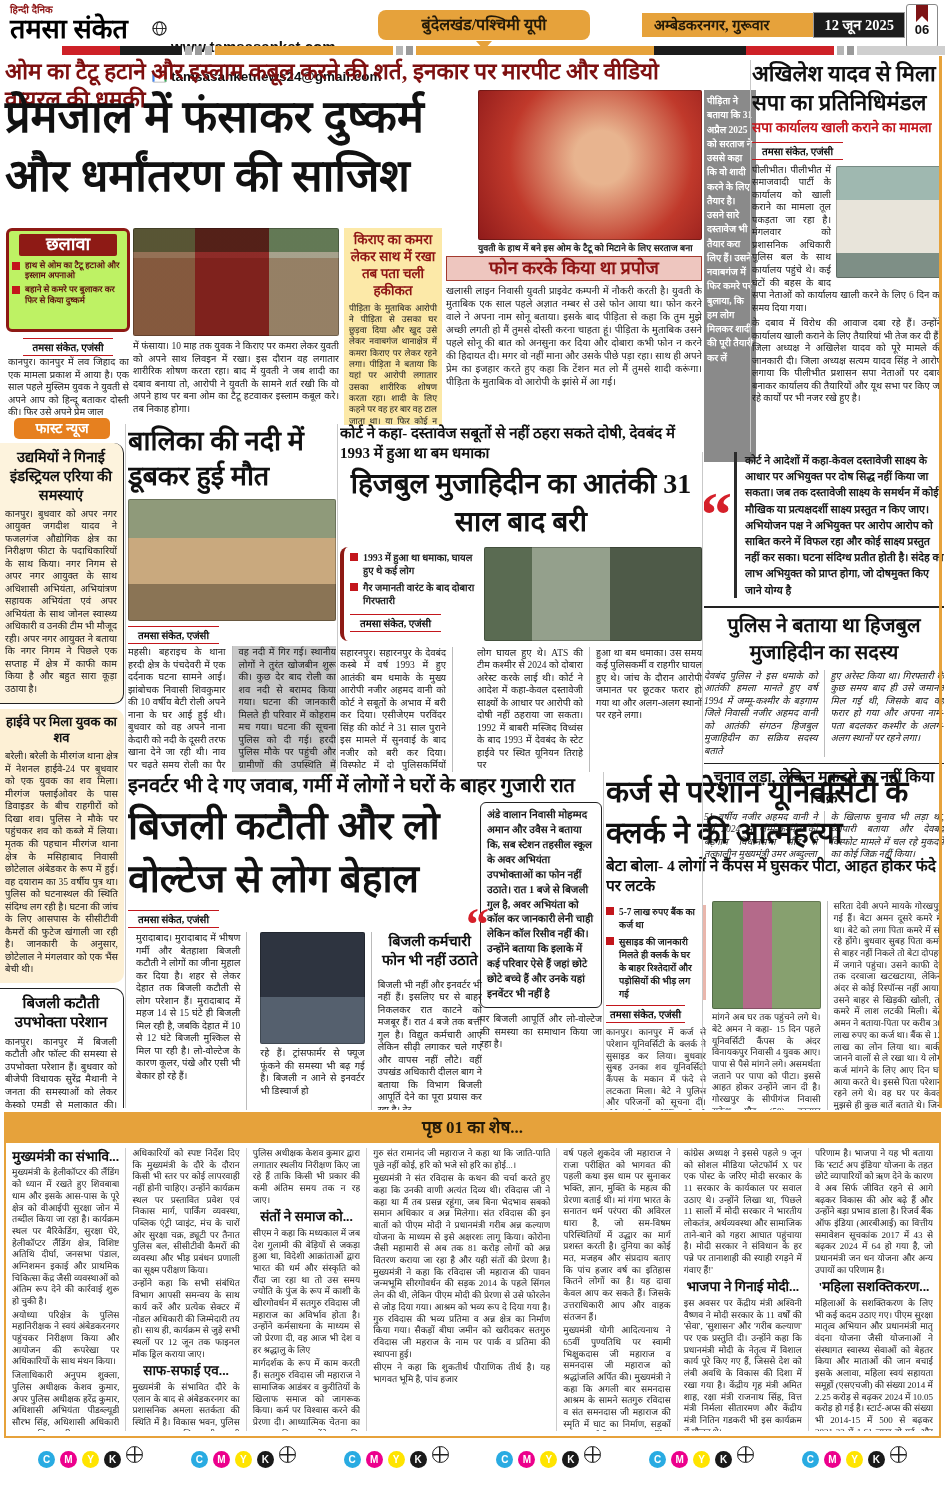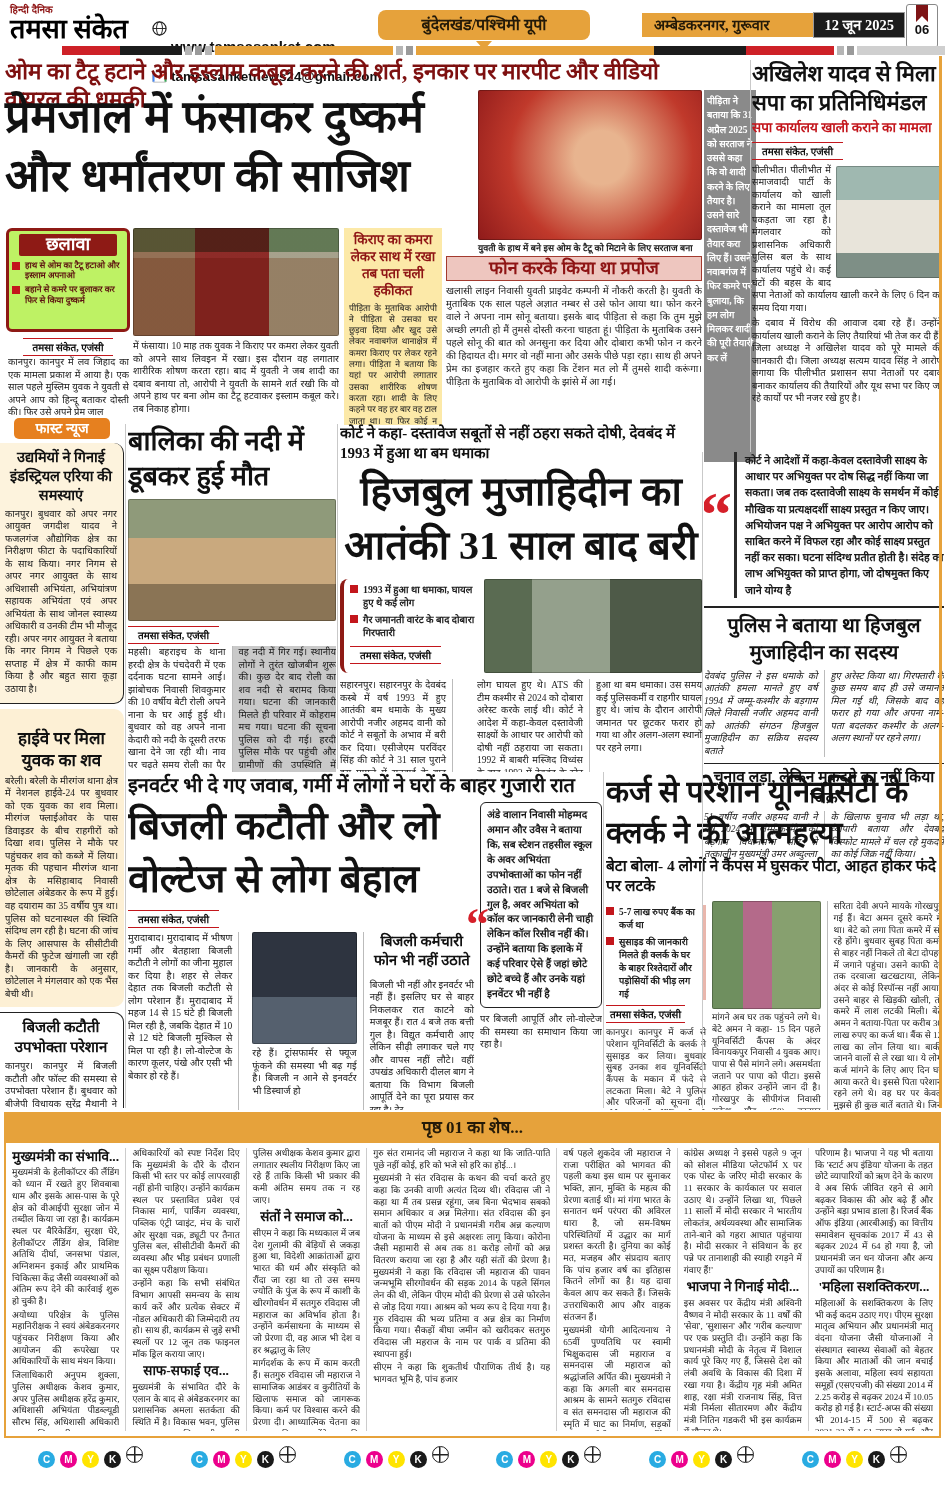--- a/index.html
+++ b/index.html
@@ -128,42 +128,42 @@
     <div class="body-txt" style="margin-top:3px;">के दबाव में विरोध की आवाज दबा रहे हैं। उन्होंने कार्यालय खाली कराने के लिए तैयारियां भी तेज कर दी हैं। जिला अध्यक्ष ने अखिलेश यादव को पूरे मामले की जानकारी दी। जिला अध्यक्ष सत्यम यादव सिंह ने आरोप लगाया कि पीलीभीत प्रशासन सपा नेताओं पर दबाव बनाकर कार्यालय की तैयारियों और यूथ सभा पर किए जा रहे कार्यों पर भी नजर रखे हुए है।</div>
   </div>
 
   <div class="abs" style="top:418px;left:0;width:124px;height:690px;overflow:hidden;">
     <div style="width:96px;margin:0 auto 4px auto;background:#e6801f;color:#fff;border-radius:5px;text-align:center;font:800 14px/1.5 'Liberation Serif',serif;">फास्ट न्यूज</div>
     <div class="fastbox" style="background:#fdf3dd;border-right:1.5px solid #222;border-bottom:1.5px solid #222;">
       <div class="subhead-c" style="font-size:14.5px;line-height:1.3;">उद्यमियों ने गिनाई इंडस्ट्रियल एरिया की समस्याएं</div>
       <div class="body-txt" style="margin-top:3px;">कानपुर। बुधवार को अपर नगर आयुक्त जगदीश यादव ने फजलगंज औद्योगिक क्षेत्र का निरीक्षण फीटा के पदाधिकारियों के साथ किया। नगर निगम से अपर नगर आयुक्त के साथ अधिशासी अभियंता, अभियांत्रण सहायक अभियंता एवं अपर अभियंता के साथ जोनल स्वास्थ्य अधिकारी व उनकी टीम भी मौजूद रही। अपर नगर आयुक्त ने बताया कि नगर निगम ने पिछले एक सप्ताह में क्षेत्र में काफी काम किया है और बहुत सारा कूड़ा उठाया है।</div>
     </div>
     <div class="fastbox" style="background:#fdf0d5;">
-      <div class="subhead-c" style="font-size:17px;line-height:1.3;margin-top:14px;">हाईवे पर मिला युवक का शव</div>
+      <div class="subhead-c" style="font-size:13px;line-height:1.3;">हाईवे पर मिला युवक का शव</div>
       <div class="body-txt" style="margin-top:3px;">बरेली। बरेली के मीरगंज थाना क्षेत्र में नेशनल हाईवे-24 पर बुधवार को एक युवक का शव मिला। मीरगंज फ्लाईओवर के पास डिवाइडर के बीच राहगीरों को दिखा शव। पुलिस ने मौके पर पहुंचकर शव को कब्जे में लिया। मृतक की पहचान मीरगंज थाना क्षेत्र के मसिहाबाद निवासी छोटेलाल अंबेडकर के रूप में हुई। वह दयाराम का 35 वर्षीय पुत्र था। पुलिस को घटनास्थल की स्थिति संदिग्ध लग रही है। घटना की जांच के लिए आसपास के सीसीटीवी कैमरों की फुटेज खंगाली जा रही है। जानकारी के अनुसार, छोटेलाल ने मंगलवार को एक भैंस बेची थी।</div>
     </div>
     <div class="fastbox" style="background:#fff;border:1.5px solid #222;border-left:none;">
       <div class="subhead-c" style="font-size:15px;line-height:1.3;">बिजली कटौती उपभोक्ता परेशान</div>
       <div class="body-txt" style="margin-top:3px;">कानपुर। कानपुर में बिजली कटौती और फॉल्ट की समस्या से उपभोक्ता परेशान हैं। बुधवार को बीजेपी विधायक सुरेंद्र मैथानी ने जनता की समस्याओं को लेकर केस्को एमडी से मुलाकात की। विधायक ने कहा कि छोटे फॉल्ट की वजह से उपभोक्ताओं को 3-4 दिन तक बिजली नहीं मिलती। कंप्लेंट दर्ज होने के बाद ही समस्या का समाधान किया जाता है।</div>
     </div>
   </div>
 
   <div class="abs" style="top:424px;left:128px;width:208px;height:348px;overflow:hidden;">
     <div class="hl" style="font-size:27px;line-height:1.3;">बालिका की नदी में डूबकर हुई मौत</div>
     <div class="ph" style="width:208px;height:122px;margin-top:5px;background:linear-gradient(180deg,#8f9a7a 0 32%,#c9a97e 32% 70%,#8a7455 70%);"></div>
     <div style="margin:4px 0 2px 0;"><span class="byline">तमसा संकेत, एजंसी</span></div>
     <div style="display:flex;gap:6px;">
       <div class="body-txt" style="flex:1;">महसी। बहराइच के थाना हरदी क्षेत्र के पंचदेवरी में एक दर्दनाक घटना सामने आई। झांबोचक निवासी शिवकुमार की 10 वर्षीय बेटी रोली अपने नाना के घर आई हुई थी। बुधवार को वह अपने नाना केदारी को नदी के दूसरी तरफ खाना देने जा रही थी। नाव पर चढ़ते समय रोली का पैर फिसल गया और</div>
       <div class="body-txt colrule" style="flex:1;border-left:1px solid #bbb;padding-left:6px;">वह नदी में गिर गई। स्थानीय लोगों ने तुरंत खोजबीन शुरू की। कुछ देर बाद रोली का शव नदी से बरामद किया गया। घटना की जानकारी मिलते ही परिवार में कोहराम मच गया। घटना की सूचना पुलिस को दी गई। हरदी पुलिस मौके पर पहुंची और ग्रामीणों की उपस्थिति में पंचनामा किया। पुलिस ने शव को पोस्टमार्टम के लिए भेज दिया है।</div>
     </div>
   </div>
 
   <div class="abs" style="top:424px;left:340px;width:362px;height:348px;overflow:hidden;">
     <div style="font:800 15px/1.3 'Liberation Serif',serif;color:#111;">कोर्ट ने कहा- दस्तावेज सबूतों से नहीं ठहरा सकते दोषी, देवबंद में 1993 में हुआ था बम धमाका</div>
-    <div class="hl" style="font-size:40px;line-height:1.35;text-align:center;margin-top:2px;">हिजबुल मुजाहिदीन का आतंकी 31 साल बाद बरी</div>
+    <div class="hl" style="font-size:28px;line-height:1.35;text-align:center;margin-top:2px;">हिजबुल मुजाहिदीन का आतंकी 31 साल बाद बरी</div>
     <div style="display:flex;gap:8px;margin-top:6px;">
       <div style="flex:0 0 126px;border-left:4px solid #8e1a15;border-radius:8px 0 0 8px;padding-left:6px;">
         <div class="bullet-row" style="font-size:9.8px;color:#222;">
             <span class="red-sq"></span>
             <span>1993 में हुआ था धमाका, घायल हुए थे कई लोग</span>
           </div>
         <div class="bullet-row" style="font-size:9.8px;color:#222;">
             <span class="red-sq"></span>
             <span>गैर जमानती वारंट के बाद दोबारा गिरफ्तारी</span>
           </div>
@@ -198,21 +198,21 @@
   <div class="abs" style="top:772px;left:128px;width:474px;height:338px;overflow:hidden;">
     <div style="font:800 20px/1.3 'Liberation Serif',serif;color:#111;">इनवर्टर भी दे गए जवाब, गर्मी में लोगों ने घरों के बाहर गुजारी रात</div>
     <div class="hl" style="width:346px;font-size:39px;line-height:1.35;margin-top:2px;">बिजली कटौती और लो वोल्टेज से लोग बेहाल</div>
     <div style="margin:4px 0;"><span class="byline">तमसा संकेत, एजंसी</span></div>
 
     <div class="abs" style="top:30px;left:352px;width:122px;">
       <span class="q-glyph" style="left:-14px;top:96px;font-size:46px;">“</span>
       <div style="border:1.5px solid #222;border-radius:6px;padding:5px 6px;font:700 10.3px/1.45 'Liberation Serif',serif;">अंडे वालान निवासी मोहम्मद अमान और उवैस ने बताया कि, सब स्टेशन तहसील स्कूल के अवर अभियंता उपभोक्ताओं का फोन नहीं उठाते। रात 1 बजे से बिजली गुल है, अवर अभियंता को कॉल कर जानकारी लेनी चाही लेकिन कॉल रिसीव नहीं की। उन्होंने बताया कि इलाके में कई परिवार ऐसे हैं जहां छोटे छोटे बच्चे हैं और उनके यहां इनवेंटर भी नहीं है</div>
       <div class="body-txt" style="margin-top:5px;">पर बिजली आपूर्ति और लो-वोल्टेज की समस्या का समाधान किया जा रहा है।</div>
     </div>
-    <div class="abs" style="top:160px;left:0;width:346px;display:flex;gap:6px;">
+    <div class="abs" style="top:160px;left:8px;width:346px;display:flex;gap:6px;">
       <div class="body-txt" style="flex:1;">मुरादाबाद। मुरादाबाद में भीषण गर्मी और बेतहाशा बिजली कटौती ने लोगों का जीना मुहाल कर दिया है। शहर से लेकर देहात तक बिजली कटौती से लोग परेशान हैं। मुरादाबाद में महज 14 से 15 घंटे ही बिजली मिल रही है, जबकि देहात में 10 से 12 घंटे बिजली मुश्किल से मिल पा रही है। लो-वोल्टेज के कारण कूलर, पंखे और एसी भी बेकार हो रहे हैं।</div>
       <div style="flex:1;border-left:1px solid #bbb;padding-left:13px;">
         <div class="ph" style="width:100%;height:112px;background:linear-gradient(180deg,#2e3440 0 58%,#55606e 58%);"></div>
         <div class="body-txt" style="margin-top:3px;">रहे हैं। ट्रांसफार्मर से फ्यूज फूंकने की समस्या भी बढ़ गई है। बिजली न आने से इनवर्टर भी डिस्चार्ज हो</div>
       </div>
       <div style="flex:1;border-left:1px solid #bbb;padding-left:6px;">
         <div class="subhead-c" style="font-size:14.5px;line-height:1.3;">बिजली कर्मचारी फोन भी नहीं उठाते</div>
         <div class="body-txt" style="margin-top:9px;">बिजली भी नहीं और इनवर्टर भी नहीं हैं। इसलिए घर से बाहर निकलकर रात काटने को मजबूर हैं। रात 4 बजे तक बत्ती गुल है। विद्युत कर्मचारी आए लेकिन सीढ़ी लगाकर चले गए और वापस नहीं लौटे। वहीं उपखंड अधिकारी दीलल बाग ने बताया कि विभाग बिजली आपूर्ति देने का पूरा प्रयास कर रहा है। देर</div>
       </div>
     </div>

